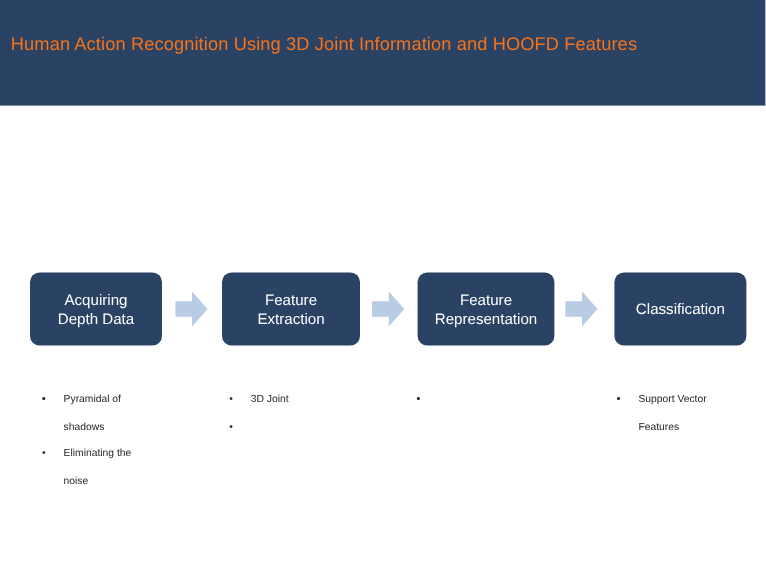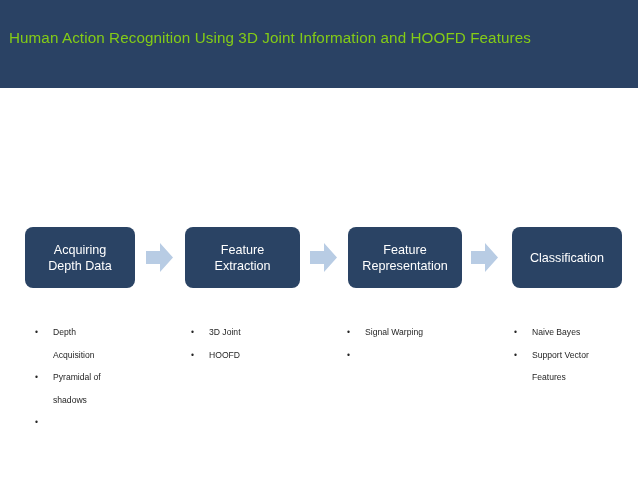--- a/index.html
+++ b/index.html
@@ -23,21 +23,21 @@
     width: 638px;
     height: 88px;
     background: #2a4264;
     box-sizing: border-box;
   }
   #title-text {
     position: absolute;
     left: 9px;
     top: 28px;
     width: 624px;
-    color: #84cc16;
+    color: #f97316;
     font-size: 15.2px;
     font-weight: 400;
     letter-spacing: 0.1px;
     line-height: 20px;
     white-space: nowrap;
   }
 
   
   #flow-area {
     position: absolute;
@@ -156,58 +156,55 @@
   </div>
   <div class="flow-arrow" id="arrow-3">
     <svg width="27" height="29" viewBox="0 0 27 29" xmlns="http://www.w3.org/2000/svg">
       <polygon points="0,8 14,8 14,0 27,14.5 14,29 14,21 0,21" fill="#b8cce4"></polygon>
     </svg>
   </div>
 
   <div class="bullet-col" id="col-acquiring-depth-data">
     <div class="bullet-item">
       <span class="bullet-dot">•</span>
-      <span class="bullet-text">Depth
-Acquisition</span>
     </div>
     <div class="bullet-item">
       <span class="bullet-dot">•</span>
       <span class="bullet-text">Pyramidal of
 shadows</span>
     </div>
     <div class="bullet-item">
       <span class="bullet-dot">•</span>
+      <span class="bullet-text">Eliminating the
+noise</span>
     </div>
   </div>
 
   <div class="bullet-col" id="col-feature-extraction">
     <div class="bullet-item">
       <span class="bullet-dot">•</span>
       <span class="bullet-text">3D Joint</span>
     </div>
     <div class="bullet-item">
       <span class="bullet-dot">•</span>
-      <span class="bullet-text">HOOFD</span>
     </div>
   </div>
 
   <div class="bullet-col" id="col-feature-representation">
     <div class="bullet-item">
       <span class="bullet-dot">•</span>
-      <span class="bullet-text">Signal Warping</span>
     </div>
     <div class="bullet-item">
       <span class="bullet-dot">•</span>
     </div>
   </div>
 
   <div class="bullet-col" id="col-classification">
     <div class="bullet-item">
       <span class="bullet-dot">•</span>
-      <span class="bullet-text">Naive Bayes</span>
     </div>
     <div class="bullet-item">
       <span class="bullet-dot">•</span>
       <span class="bullet-text">Support Vector
 Features</span>
     </div>
   </div>
 
 </div>
 

